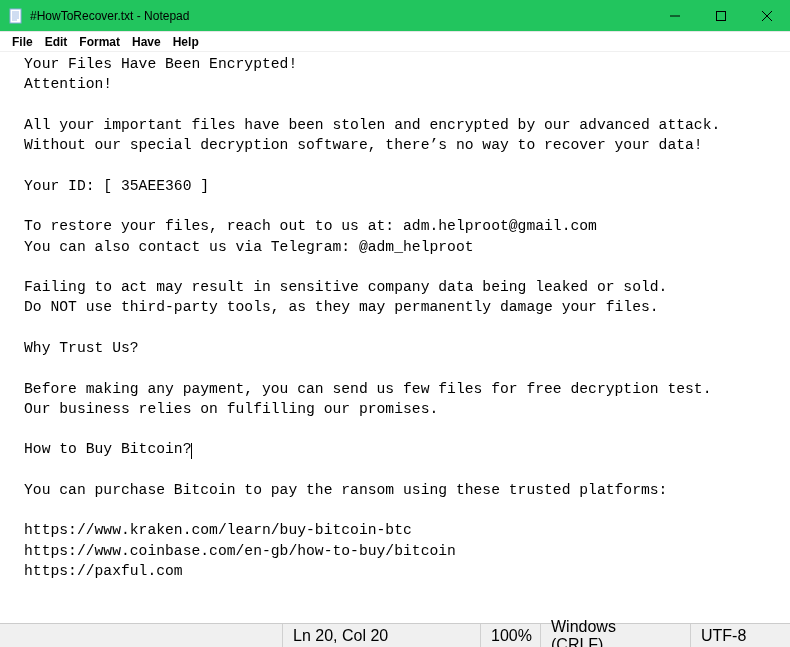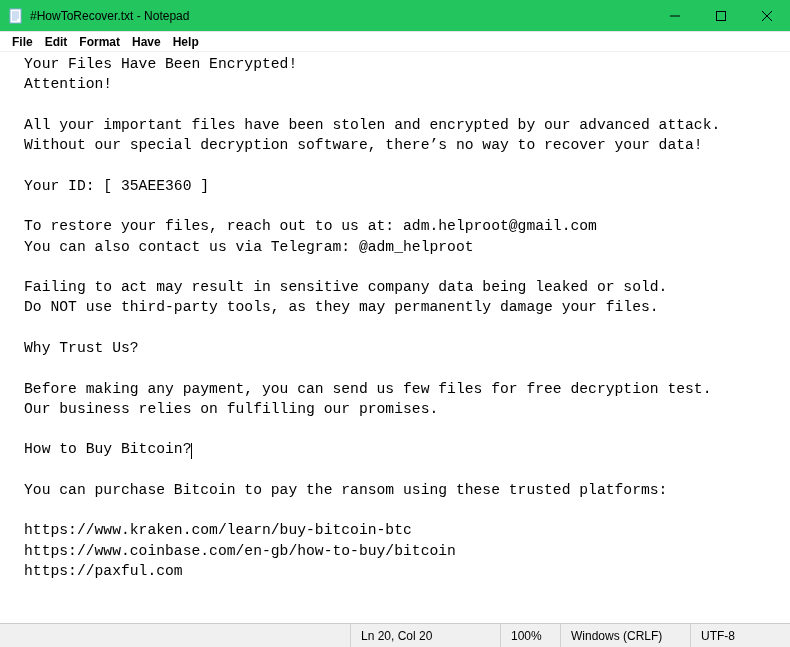--- a/index.html
+++ b/index.html
@@ -83,43 +83,45 @@
       background: #000;
       vertical-align: text-bottom;
       position: relative;
       top: 2px;
     }
     .statusbar {
       height: 24px;
       background: #f0f0f0;
       border-top: 1px solid #ccc;
       display: flex;
-      font-size: 12px;
+      font-size: 16px;
       color: #000;
     }
     .status-cell {
       border-left: 1px solid #d0d0d0;
       padding: 3px 10px;
       display: flex;
       align-items: center;
     }
     .status-spacer {
       flex: 1;
     }
     .status-pos {
       width: 150px;
     }
     .status-zoom {
       width: 60px;
+      margin-left: 48px;
     }
     .status-eol {
       width: 130px;
     }
     .status-enc {
       width: 100px;
+      margin-left: 20px;
     }
   </style>
 </head>
 <body>
 
 <div class="titlebar">
   <span class="titlebar-icon">
     <svg viewBox="0 0 16 16">
       <rect x="2" y="1" width="11" height="14" fill="#fff" stroke="#88aadd" stroke-width="1"></rect>
       <line x1="4" y1="4" x2="11" y2="4" stroke="#88aadd" stroke-width="0.8"></line>

